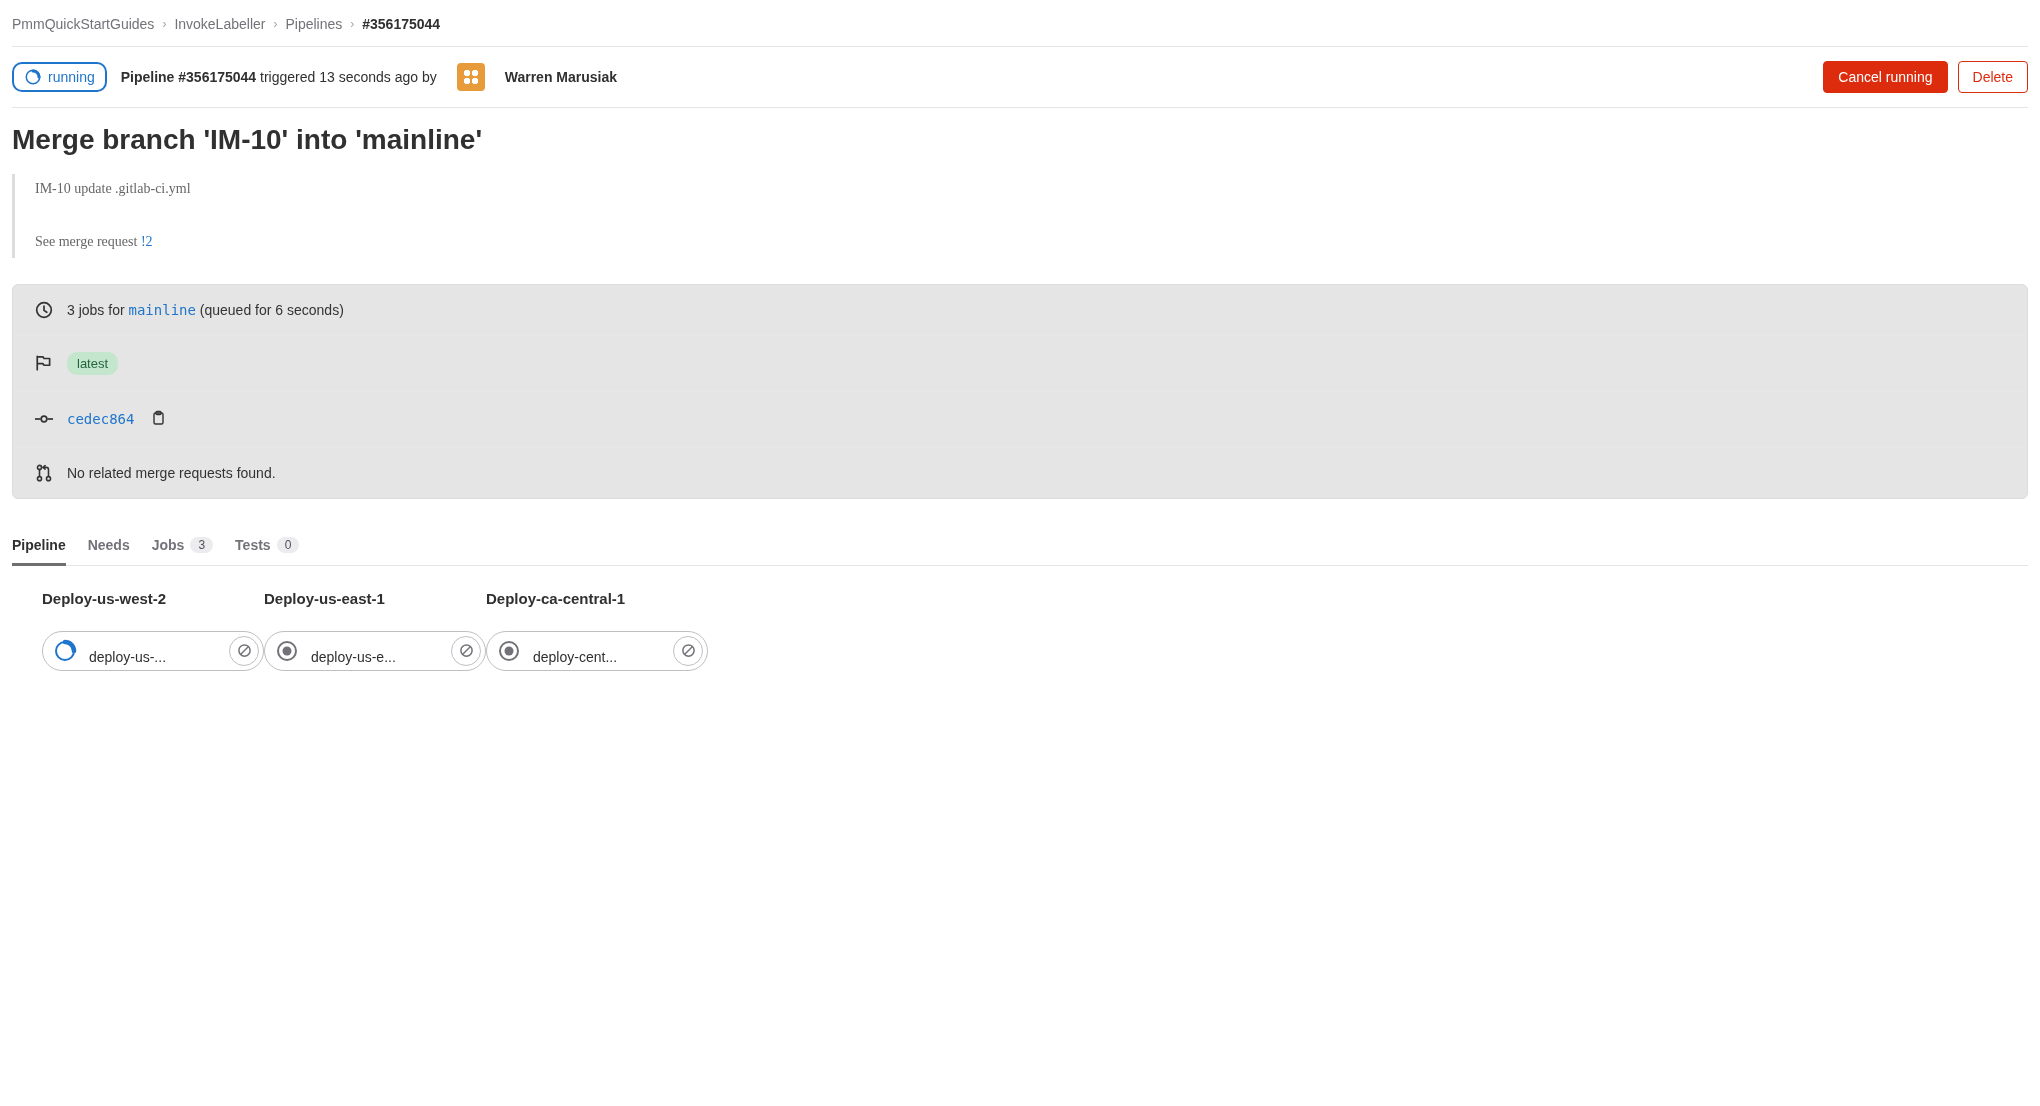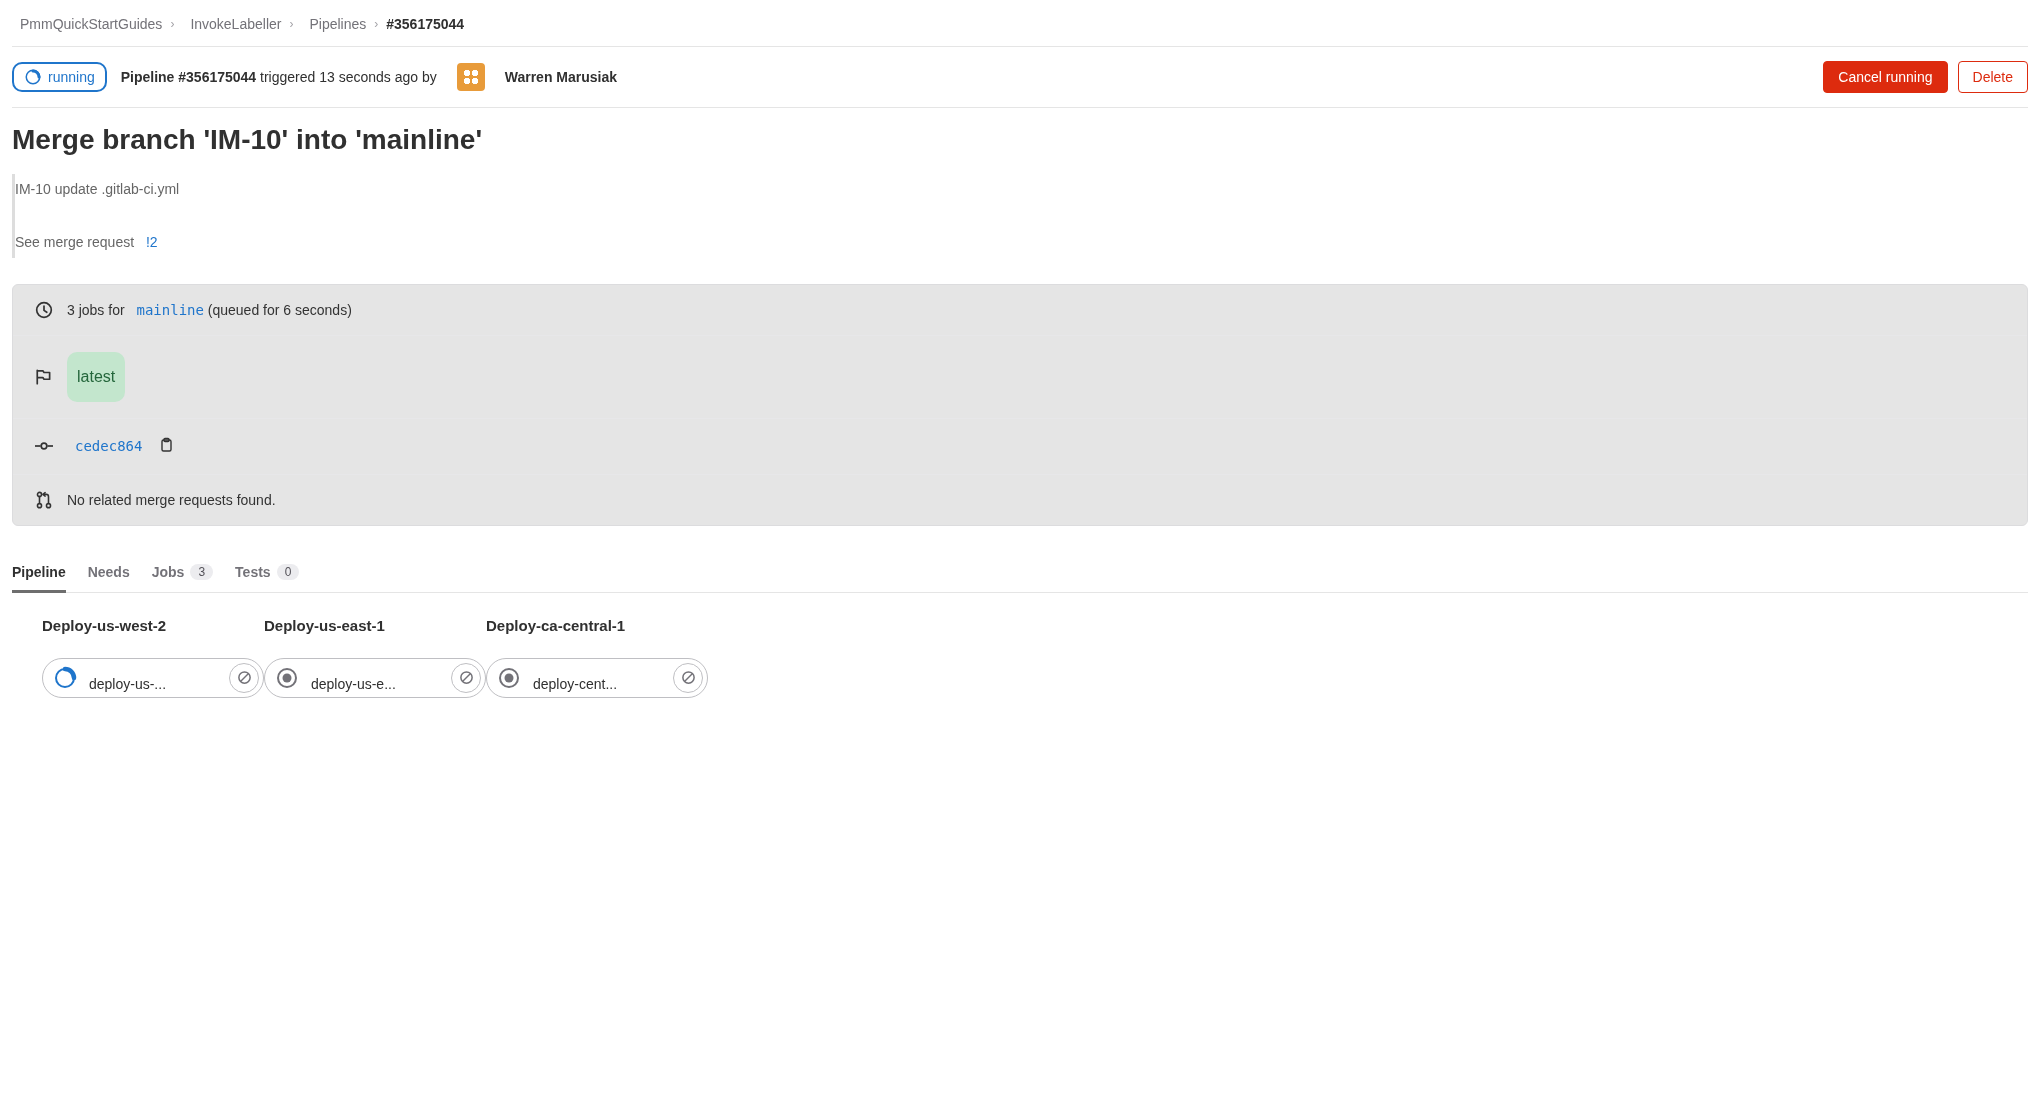--- a/index.html
+++ b/index.html
@@ -3,21 +3,21 @@
   <meta charset="utf-8">
   <style>
     * { box-sizing: border-box; margin: 0; padding: 0; }
     body {
       font-family: -apple-system, BlinkMacSystemFont, "Segoe UI", Helvetica, Arial, sans-serif;
       font-size: 14px;
       color: #303030;
       background: #fff;
       padding: 12px;
     }
-    a { color: #1f75cb; text-decoration: none; cursor: pointer; margin-left: 8px; }
+    a { color: #1f75cb; text-decoration: none; cursor: pointer; }
 
     
     .breadcrumb {
       display: flex;
       align-items: center;
       gap: 8px;
       padding: 4px 0 14px 0;
       color: #737278;
       font-size: 14px;
     }
@@ -92,22 +92,22 @@
     }
 
     
     .page-title {
       font-size: 28px;
       font-weight: 800;
       margin: 16px 0 18px;
     }
     .commit-desc {
       border-left: 3px solid #ddd;
-      padding: 2px 0 2px 0;
-      font-family: Liberation Sans, sans-serif;
+      padding: 2px 0 2px 20px;
+      font-family: Liberation Serif, serif;
       color: #666;
       line-height: 1.9;
       margin-bottom: 26px;
     }
     .commit-desc .mr-link { color: #1f75cb; }
 
     
     .info-panel {
       border: 1px solid #dcdcde;
       border-radius: 6px;
@@ -120,23 +120,23 @@
       padding: 16px 22px;
       border-bottom: 1px solid #e7e7e9;
       color: #333;
     }
     .info-row:last-child { border-bottom: none; }
     .info-row svg { width: 18px; height: 18px; color: #333; flex-shrink: 0; }
     .branch-link, .commit-link { color: #1f75cb; font-family: ui-monospace, SFMono-Regular, Menlo, monospace; }
     .tag-latest {
       background: #c3e6cd;
       color: #24663b;
-      padding: 16px 10px;
+      padding: 4px 10px;
       border-radius: 10px;
-      font-size: 16px;
+      font-size: 13px;
     }
     .copy-btn {
       background: none;
       border: none;
       cursor: pointer;
       color: #737278;
       padding: 2px;
     }
     .copy-btn svg { width: 16px; height: 16px; }
 

